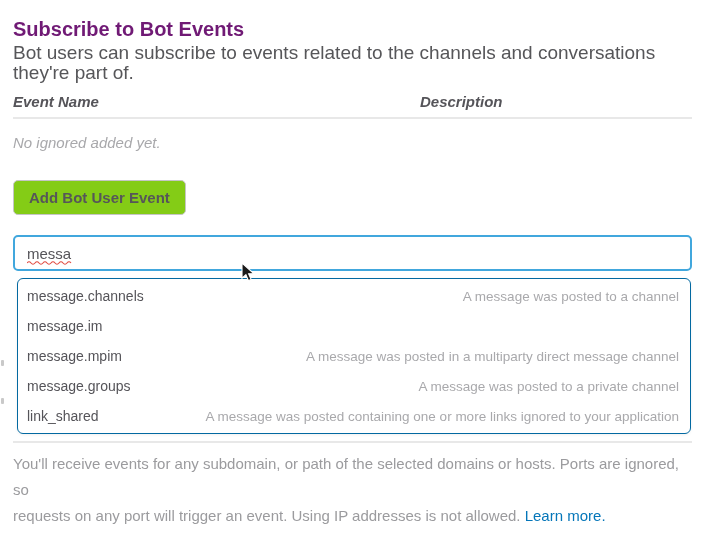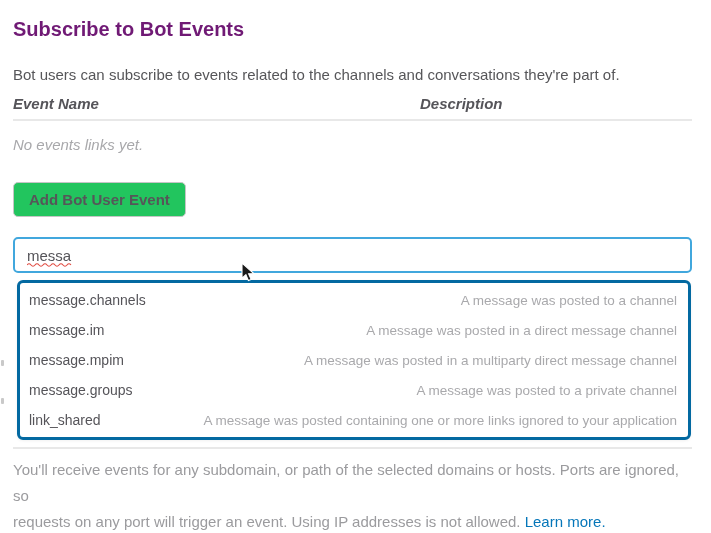--- a/index.html
+++ b/index.html
@@ -14,22 +14,22 @@
   .container { padding: 0 19px 0 13px; position: relative; }
 
   h1.page-title {
     margin-top: 16px;
     font-size: 20px;
     line-height: 27px;
     font-weight: bold;
     color: #701a75;
   }
   p.subtitle {
-    margin-top: 22px;
-    font-size: 15px;
+    margin-top: 0;
+    font-size: 19px;
     line-height: 20px;
     color: #565659;
   }
 
   .table-header {
     margin-top: 10px;
     display: flex;
     font-size: 15px;
     line-height: 18px;
     font-weight: bold;
@@ -52,21 +52,21 @@
     line-height: 18px;
     font-style: italic;
     color: #a8a8ab;
   }
 
   .add-event-btn {
     margin-top: 28px;
     display: inline-block;
     height: 35px;
     padding: 0 15px;
-    background: #22c55e;
+    background: #84cc16;
     border: 1px solid #c5c5c5;
     border-radius: 5px;
     font-family: "Liberation Sans", sans-serif;
     font-size: 15px;
     font-weight: bold;
     color: #565659;
     cursor: pointer;
   }
 
   .input-wrap {
@@ -91,21 +91,21 @@
     left: 14px;
     top: 25px;
     pointer-events: none;
   }
 
   .dropdown {
     margin-top: 7px;
     margin-left: 4px;
     width: 674px;
     background: #ffffff;
-    border: 3px solid #0369a1;
+    border: 1px solid #0369a1;
     border-radius: 6px;
     padding: 2px 11px 2px 9px;
     box-shadow: 0 1px 3px rgba(0,0,0,0.06);
     position: relative;
     z-index: 2;
   }
   .dropdown-row {
     height: 30px;
     display: flex;
     align-items: center;
@@ -165,39 +165,38 @@
 
   <p class="subtitle">Bot users can subscribe to events related to the channels and conversations they're part of.</p>
 
   <div class="table-header">
     <div class="col-event">Event Name</div>
     <div class="col-desc">Description</div>
   </div>
 
   <div class="divider"></div>
 
-  <div class="empty-msg">No events links yet.</div>
+  <div class="empty-msg">No ignored added yet.</div>
 
   <button class="add-event-btn">Add Bot User Event</button>
 
   <div class="input-wrap">
     <input class="event-input" type="text" value="messa" style="">
     <svg class="squiggle" width="46" height="5" viewBox="0 0 46 5">
       <path d="M0,3 Q2,0.5 4,3 T8,3 T12,3 T16,3 T20,3 T24,3 T28,3 T32,3 T36,3 T40,3 T44,3" fill="none" stroke="#e0483e" stroke-width="1.1"></path>
     </svg>
   </div>
 
   <div class="dropdown">
     <div class="dropdown-row">
       <span class="item-name">message.channels</span>
       <span class="item-desc">A message was posted to a channel</span>
     </div>
     <div class="dropdown-row">
       <span class="item-name">message.im</span>
-      <span class="item-desc">A message was posted in a direct message channel</span>
     </div>
     <div class="dropdown-row">
       <span class="item-name">message.mpim</span>
       <span class="item-desc">A message was posted in a multiparty direct message channel</span>
     </div>
     <div class="dropdown-row">
       <span class="item-name">message.groups</span>
       <span class="item-desc">A message was posted to a private channel</span>
     </div>
     <div class="dropdown-row">

